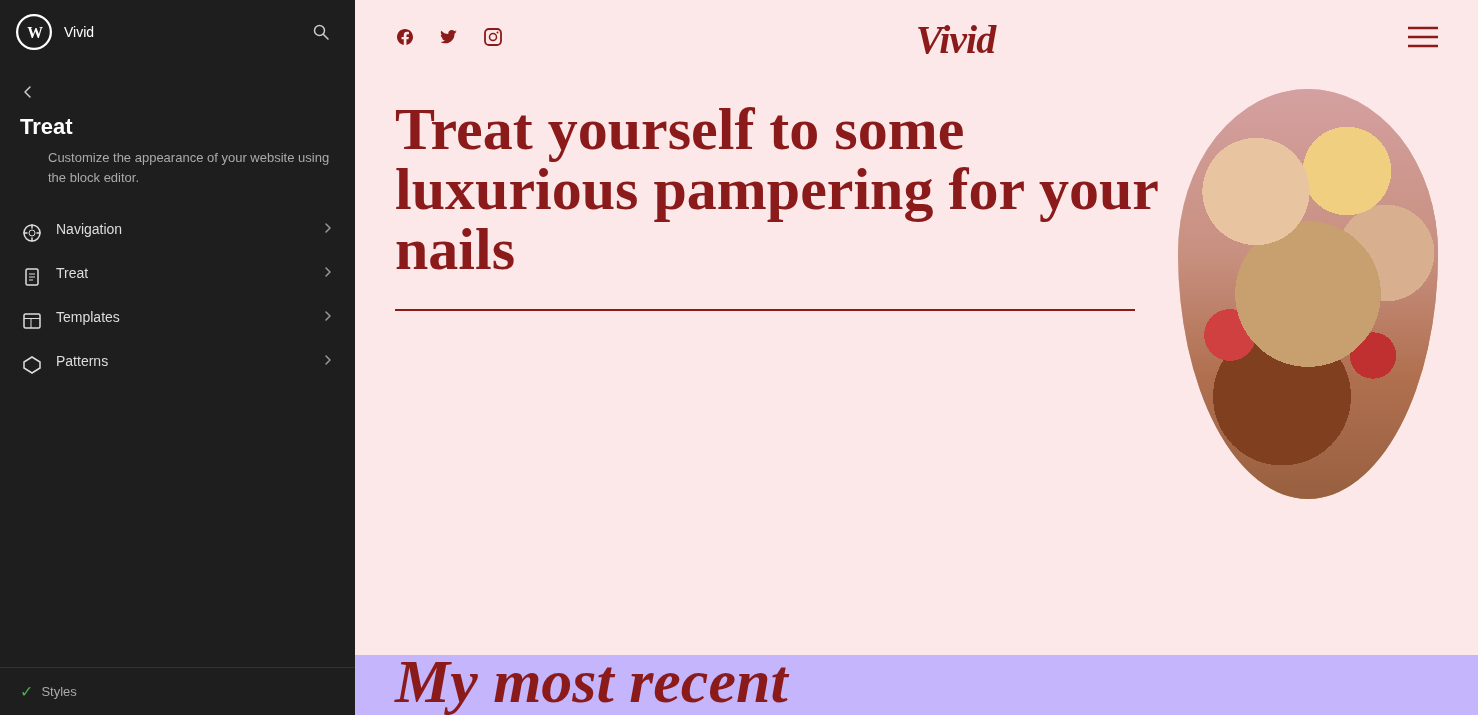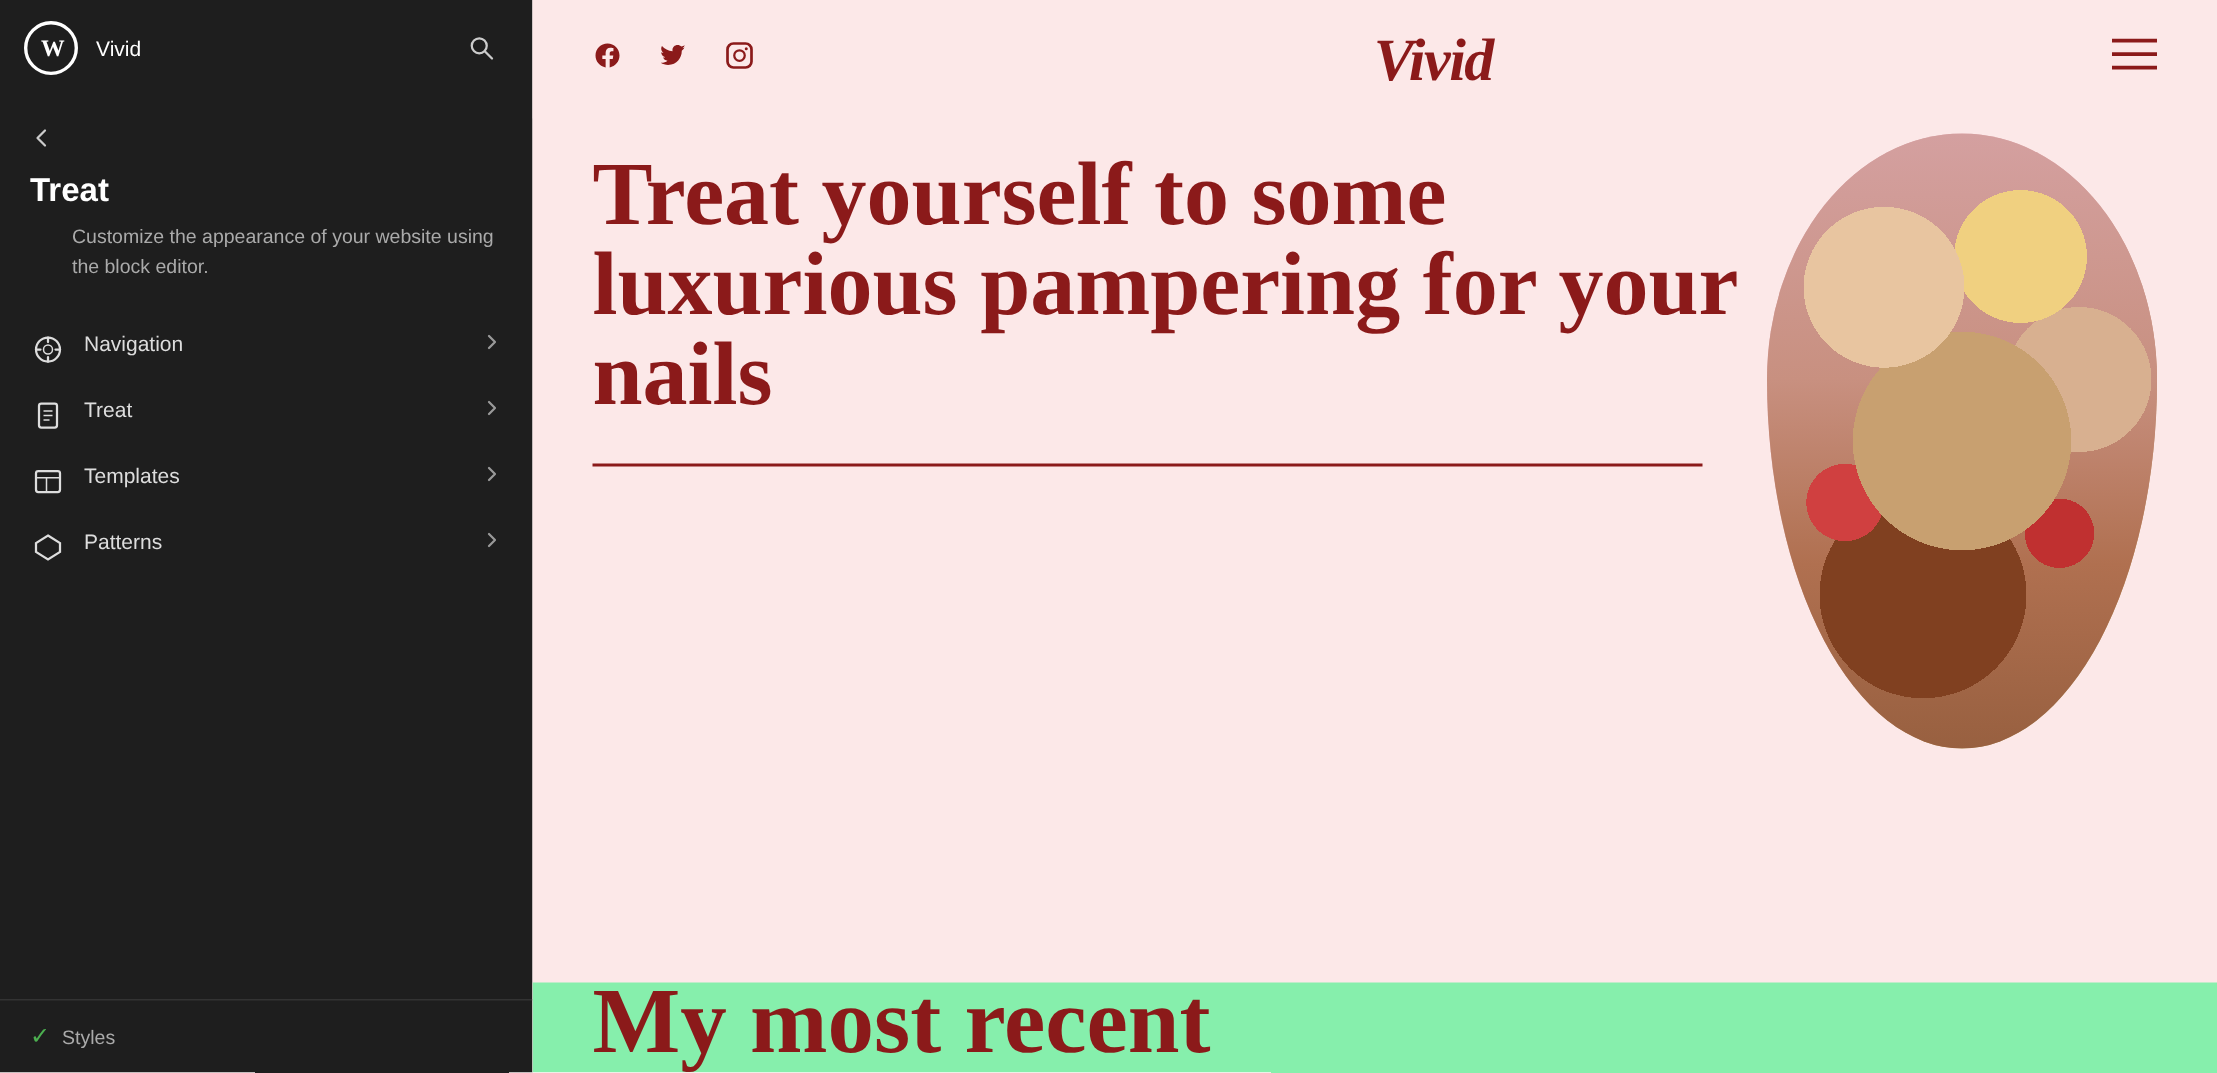--- a/index.html
+++ b/index.html
@@ -253,26 +253,27 @@
         radial-gradient(circle at 50% 50%, #c8a070 30%, transparent 30%),
         radial-gradient(circle at 20% 60%, #d04040 8%, transparent 8%),
         radial-gradient(circle at 75% 65%, #c03030 7%, transparent 7%),
         radial-gradient(circle at 40% 75%, #804020 20%, transparent 20%),
         radial-gradient(circle at 80% 40%, #d8b090 15%, transparent 15%),
         linear-gradient(180deg, #d4a0a0 0%, #c89080 40%, #b07050 70%, #986040 100%);
     }
 
     
     .preview-bottom {
-      background: #86efac;
+      background: #c4b5fd;
       padding: 0 40px;
       overflow: hidden;
       height: 60px;
       display: flex;
       align-items: flex-start;
+      font-style: italic;
     }
 
     .bottom-left-text {
       font-family: Georgia, 'Times New Roman', serif;
       font-size: 62px;
       font-weight: 700;
       color: #8b1a1a;
       line-height: 1;
       margin-top: -5px;
     }

